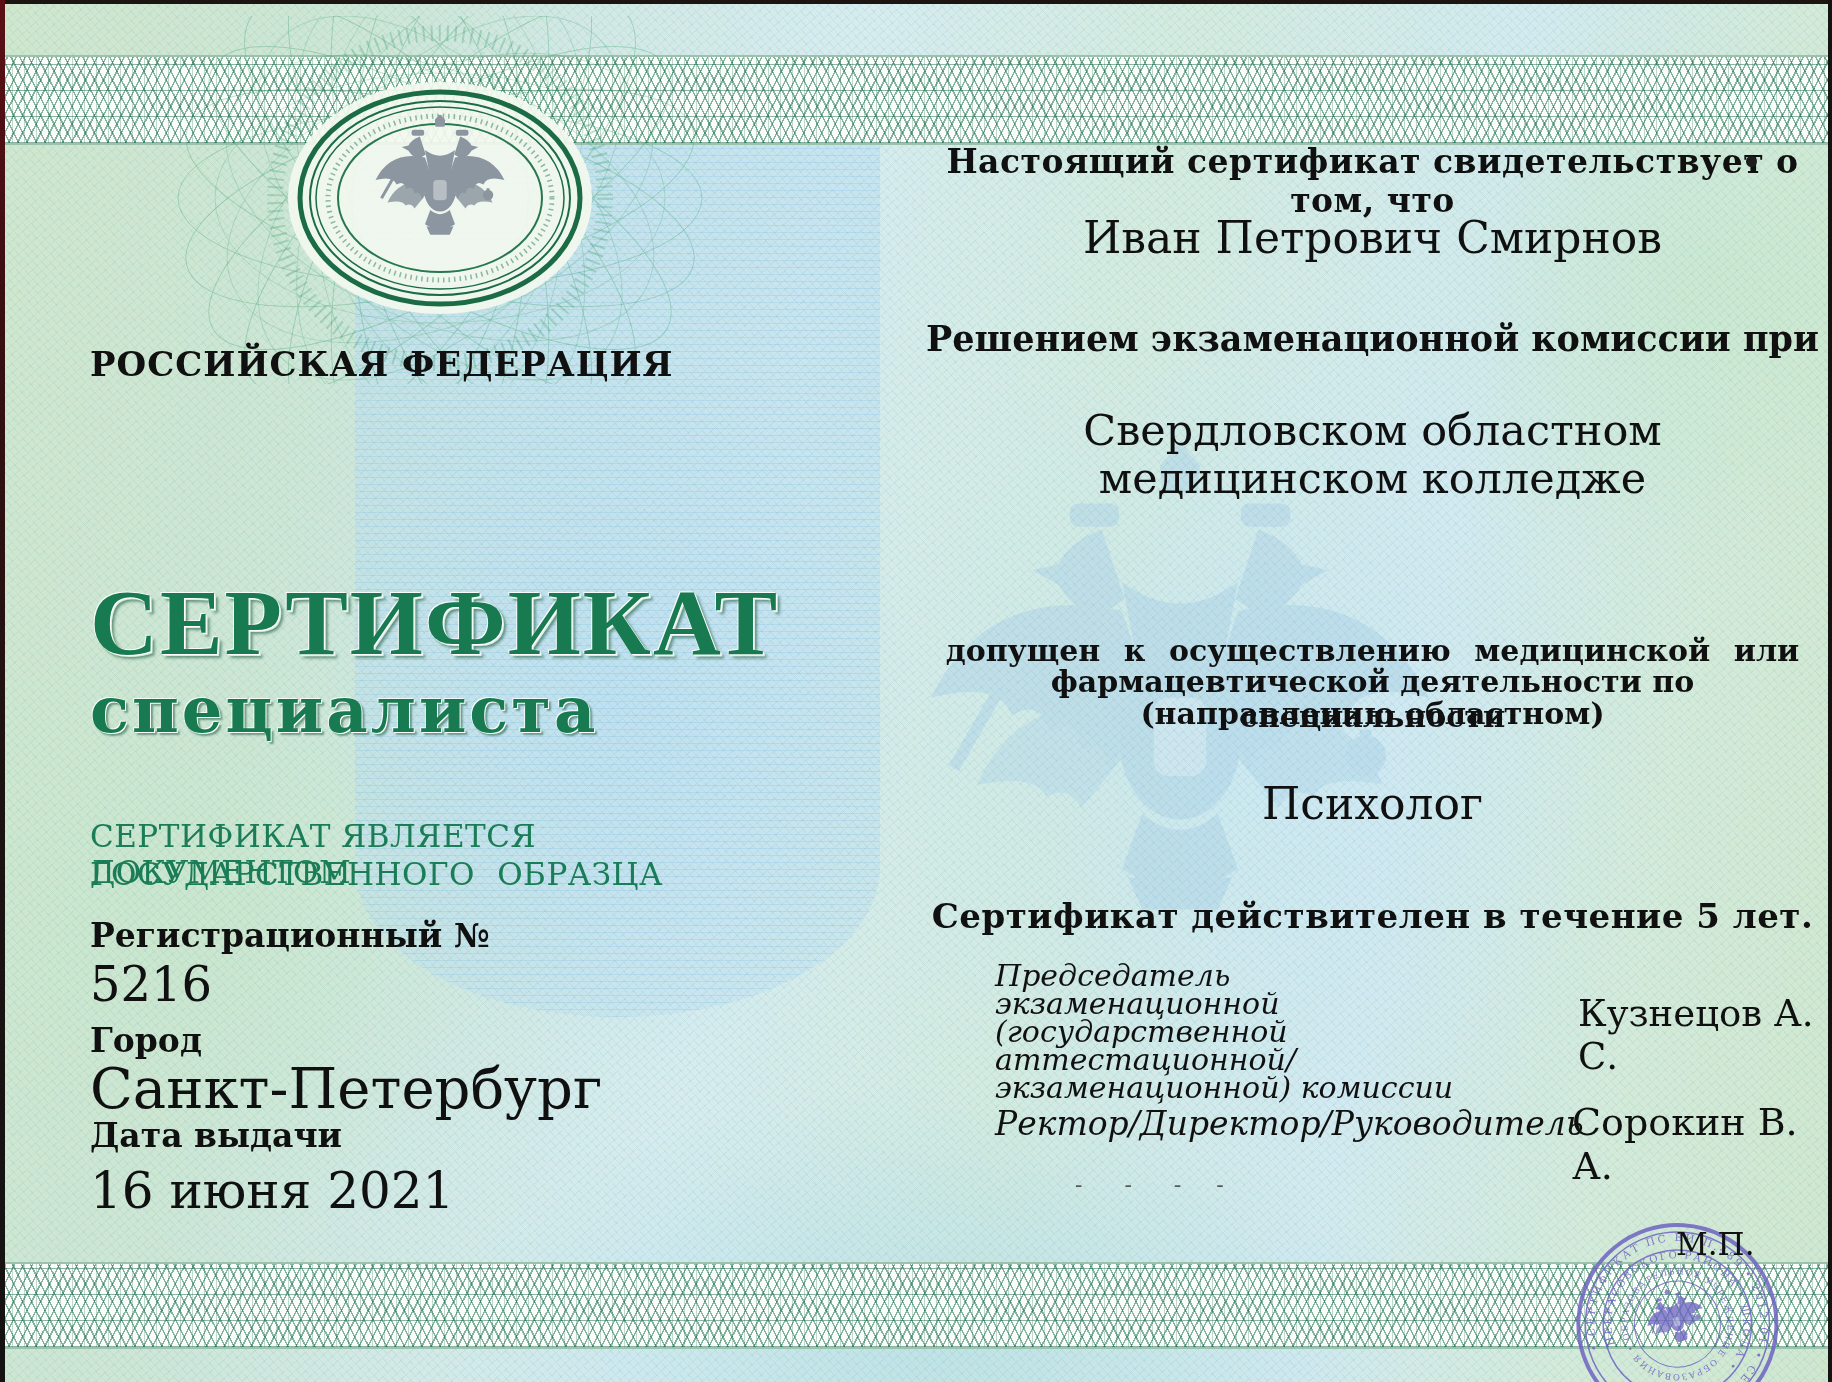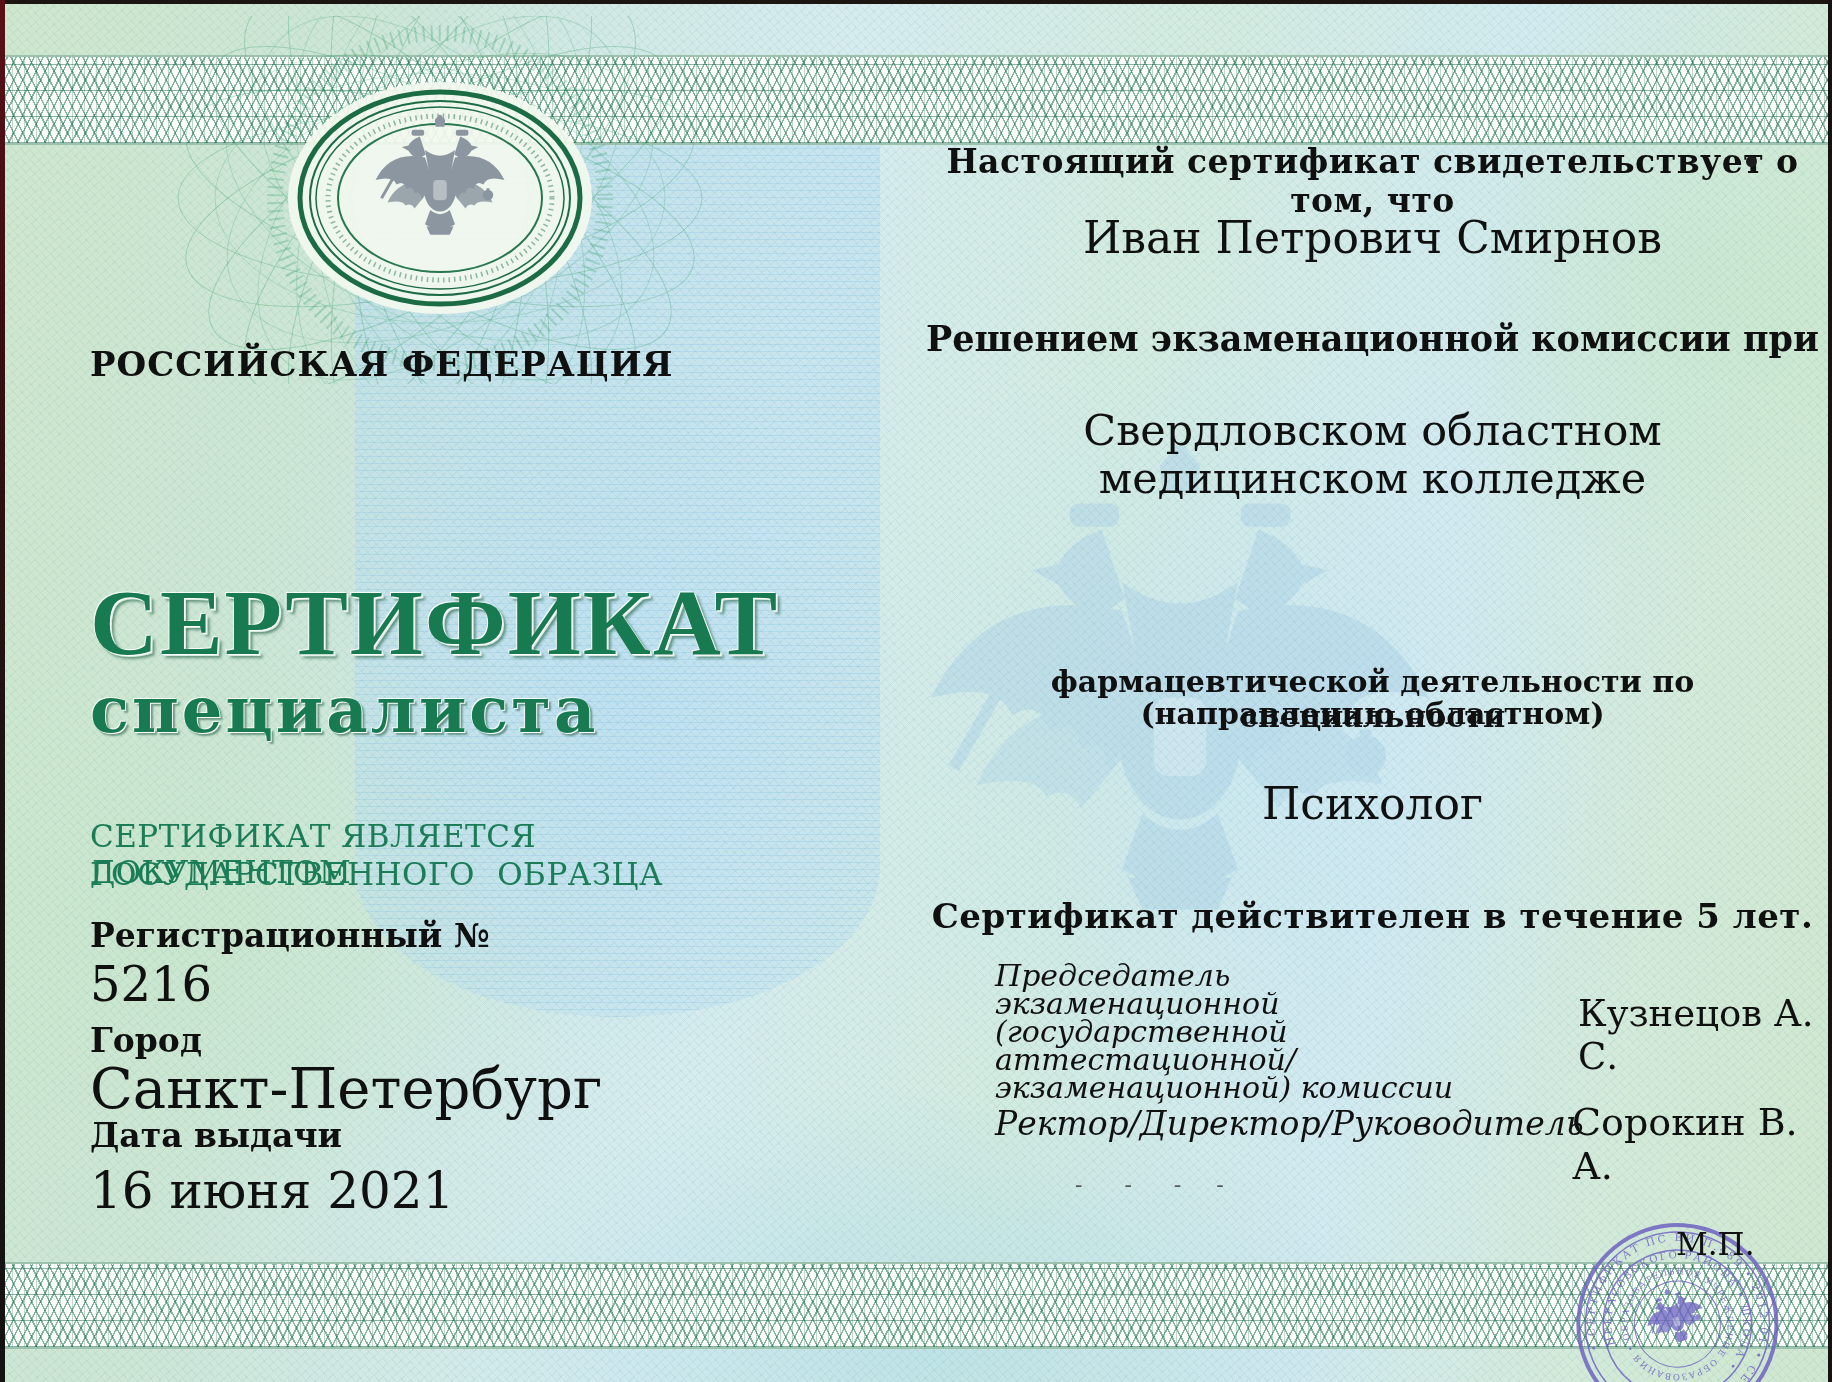--- a/index.html
+++ b/index.html
@@ -179,20 +179,21 @@
   <div class="abs lcol city-label">Город</div>
   <div class="abs lcol city-value">Санкт-Петербург</div>
   <div class="abs lcol date-label">Дата выдачи</div>
   <div class="abs lcol date-value">16 июня 2021</div>
 
   <div class="abs rcol intro">Настоящий сертификат свидетельствует о том, что</div>
   <div class="abs rcol holder">Иван Петрович Смирнов</div>
   <div class="abs rcol decision">Решением экзаменационной комиссии при</div>
   <div class="abs rcol inst1">Свердловском областном</div>
   <div class="abs rcol inst2">медицинском колледже</div>
+  <div class="abs rcol adm1">допущен к осуществлению медицинской или</div>
   <div class="abs rcol adm2">фармацевтической деятельности по специальности</div>
   <div class="abs rcol adm3">(направлению областном)</div>
   <div class="abs rcol specialty">Психолог</div>
   <div class="abs rcol validity">Сертификат действителен в течение 5 лет.</div>
 
   <div class="abs chairman-title">
     <div>Председатель экзаменационной</div>
     <div class="l2">(государственной  аттестационной/</div>
     <div>экзаменационной) комиссии</div>
   </div>

